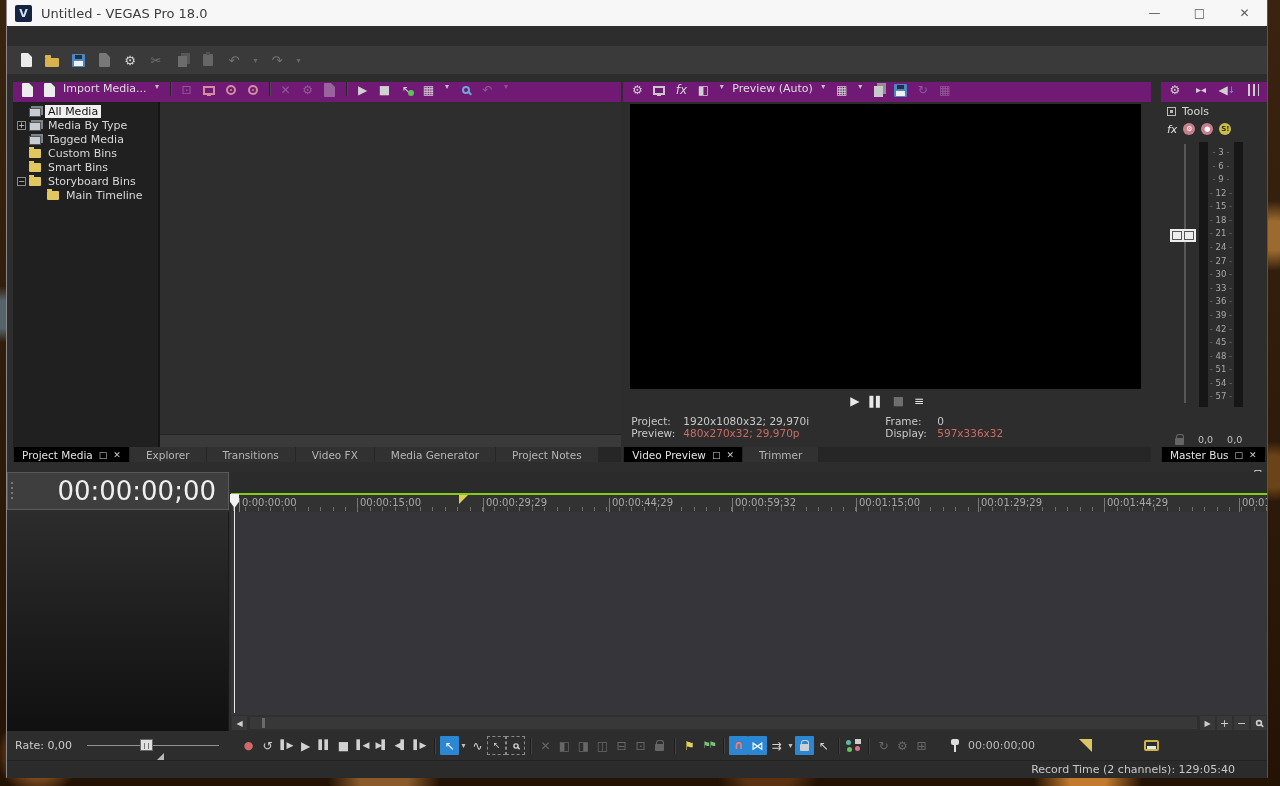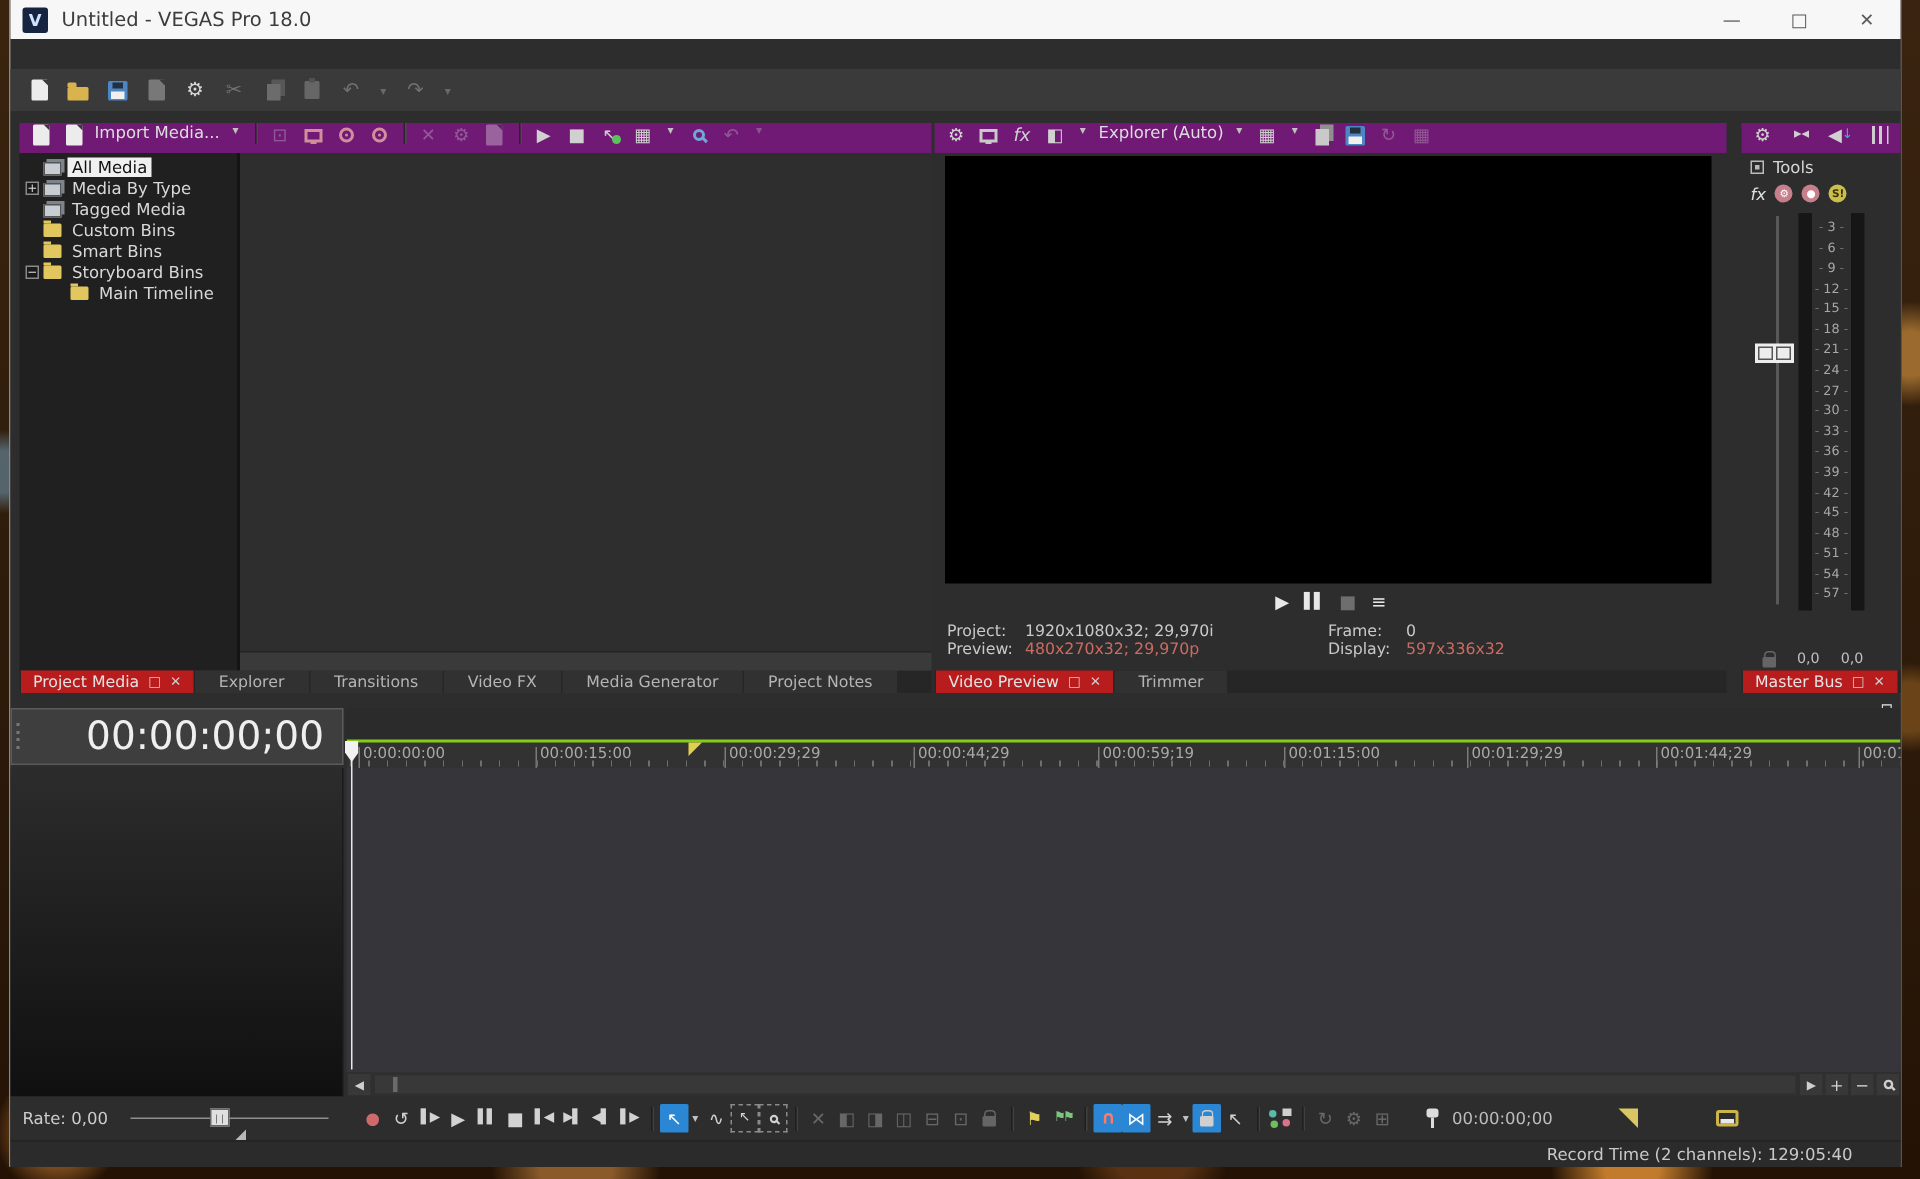--- a/index.html
+++ b/index.html
@@ -79,21 +79,21 @@
   .dock { position:absolute; left:0; top:74px; right:0; height:388px; background:#2d2d2d;
           display:flex; padding:8px 0 0 6px; }
   .panel { display:flex; flex-direction:column; background:#2d2d2d; }
   .panel-toolbar { height:20px; background:#701a75; display:flex; align-items:flex-start; gap:6px; padding:0 6px; flex:none; }
   .pi { width:16px; height:16px; display:flex; align-items:center; justify-content:center; color:#d0d0d0; font-size:12px; line-height:1; }
   .tbtext { font-size:11px; color:#ddd; }
   .tsep { width:1px; height:14px; background:#262626; box-shadow:1px 0 0 #4a4a4a; margin:0 2px; }
 
   .tabbar { height:15px; background:#262626; display:flex; gap:1px; padding-left:1px; margin-top:auto; flex:none; }
   .tab { font-size:10.5px; color:#b5b5b5; background:#313131; padding:0 16px; display:flex; align-items:center; }
-  .tab.active { background:#b91c1c; color:#e2e2e2; gap:6px; padding:0 8px; }
+  .tab.active { background:#000000; color:#e2e2e2; gap:6px; padding:0 8px; }
   .tab .tbico { font-size:9px; color:#cfcfcf; }
 
   
   .pm-panel { width:611px; }
   .pm-body { flex:1; display:flex; min-height:0; }
   .pm-tree { width:147px; background:#202020; border-right:2px solid #141414; padding-top:2px; }
   .tree-row { height:14px; display:flex; align-items:center; padding-left:4px; }
   .tree-row.indent2 { padding-left:22px; }
   .expander { width:9px; height:9px; border:1px solid #8a8a8a; background:#1a1a1a; color:#ddd; font-size:8px;
               line-height:7px; text-align:center; margin-right:3px; flex:none; }
@@ -357,21 +357,21 @@
 
     <div class="panel vp-panel">
       <div class="panel-toolbar">
         <span class="pi">⚙</span>
         <span class="pi">
             <span class="monitor-shape gray"></span>
           </span>
         <span class="pi" style="font-style:italic">fx</span>
         <span class="pi">◧</span>
         <span class="dd">▾</span>
-        <span class="tbtext">Explorer (Auto)</span>
+        <span class="tbtext">Preview (Auto)</span>
         <span class="dd">▾</span>
         <span class="pi">▦</span>
         <span class="dd">▾</span>
         <span class="pi">
             <span class="pages-icon"></span>
           </span>
         <span class="pi">
             <span class="floppy-icon"></span>
           </span>
         <span class="pi dim">↻</span>
@@ -493,21 +493,21 @@
     </div>
 
     <div class="ruler-zone">
       <div class="marker-area"></div>
       <div class="ruler-bar">
 
       <span class="rlabel" style="left: 8px;">0:00:00:00</span>
           <span class="rlabel" style="left: 126px;">00:00:15:00</span>
           <span class="rlabel" style="left: 252px;">00:00:29;29</span>
           <span class="rlabel" style="left: 378px;">00:00:44;29</span>
-          <span class="rlabel" style="left: 501px;">00:00:59;19</span>
+          <span class="rlabel" style="left: 501px;">00:00:59;32</span>
           <span class="rlabel" style="left: 625px;">00:01:15:00</span>
           <span class="rlabel" style="left: 747px;">00:01:29;29</span>
           <span class="rlabel" style="left: 873px;">00:01:44;29</span>
           <span class="rlabel" style="left: 1008px;">00:01</span>
         </div>
       <div class="ph-marker"></div>
     </div>
 
     <div class="ph-flag"></div>
     <div class="ph-line"></div>

